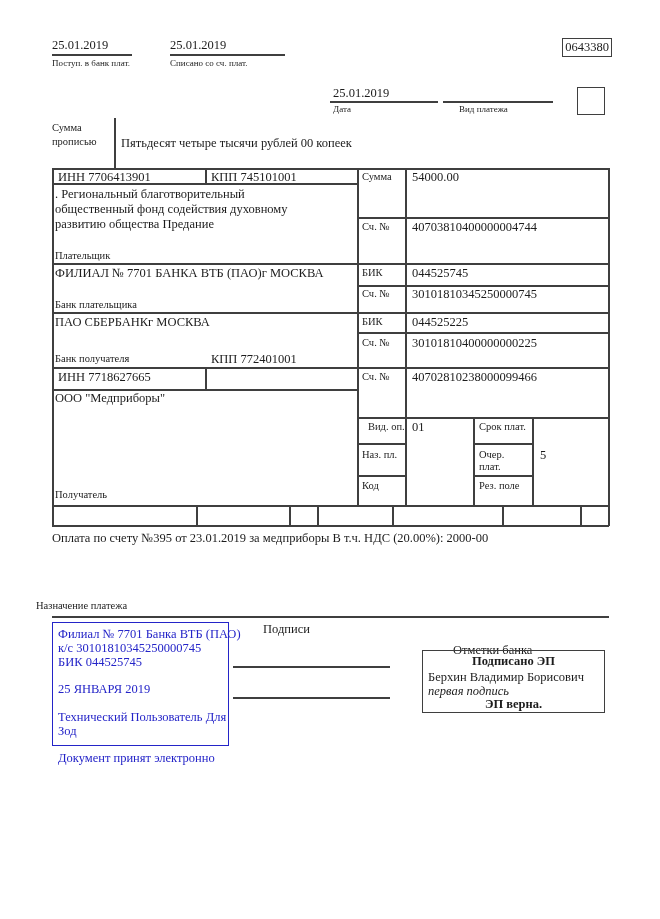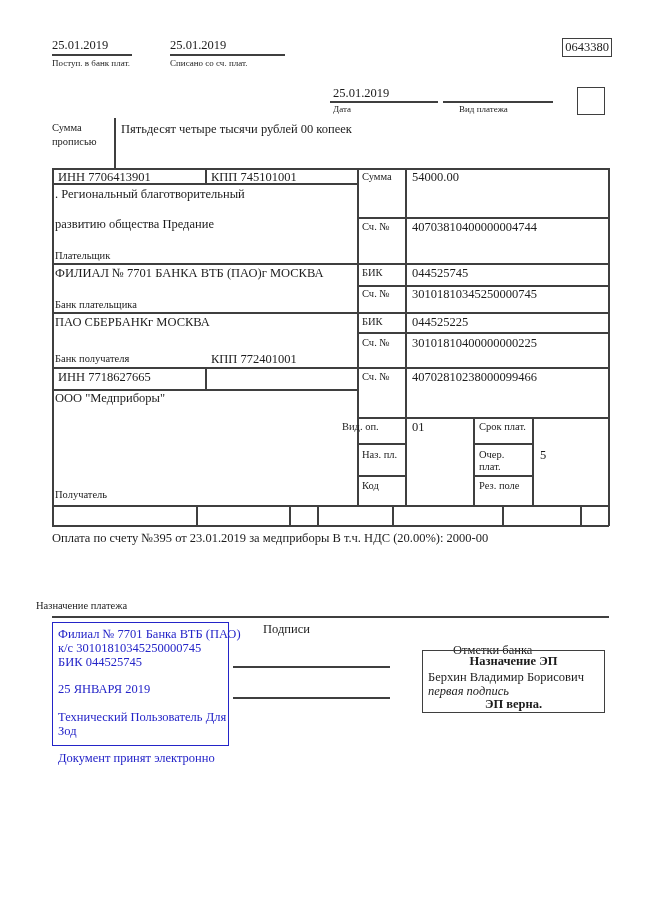--- a/index.html
+++ b/index.html
@@ -40,21 +40,21 @@
   <div class="txt s12" style="left:333px;top:86px;">25.01.2019</div>
   <div class="hl" style="left:330px;top:101px;width:108px;"></div>
   <div class="txt s9" style="left:333px;top:104px;">Дата</div>
   <div class="hl" style="left:443px;top:101px;width:110px;"></div>
   <div class="txt s9" style="left:448px;top:104px;margin-left:11px;">Вид платежа</div>
   <div class="box" style="left:577px;top:87px;width:28px;height:28px;"></div>
 
   <div class="txt s10" style="left:52px;top:122px;">Сумма</div>
   <div class="txt s10" style="left:52px;top:136px;">прописью</div>
   <div class="vl" style="left:114px;top:118px;height:50px;"></div>
-  <div class="txt s12" style="left:121px;top:122px;">Пятьдесят четыре тысячи рублей 00 копеек</div>
+  <div class="txt s12" style="left:121px;top:136px;">Пятьдесят четыре тысячи рублей 00 копеек</div>
 
   <div class="hl" style="left:52px;top:168px;width:557px;"></div>
   <div class="hl" style="left:52px;top:183px;width:305px;"></div>
   <div class="hl" style="left:357px;top:217px;width:252px;"></div>
   <div class="hl" style="left:52px;top:263px;width:557px;"></div>
   <div class="hl" style="left:357px;top:285px;width:252px;"></div>
   <div class="hl" style="left:52px;top:312px;width:557px;"></div>
   <div class="hl" style="left:357px;top:332px;width:252px;"></div>
   <div class="hl" style="left:52px;top:367px;width:557px;"></div>
   <div class="hl" style="left:52px;top:389px;width:305px;"></div>
@@ -81,20 +81,21 @@
   <div class="vl" style="left:392px;top:505px;height:21px;"></div>
   <div class="vl" style="left:502px;top:505px;height:21px;"></div>
   <div class="vl" style="left:580px;top:505px;height:21px;"></div>
 
   <div class="txt s12" style="left:58px;top:170px;">ИНН 7706413901</div>
   <div class="txt s12" style="left:211px;top:170px;">КПП 745101001</div>
   <div class="txt s10" style="left:362px;top:171px;">Сумма</div>
   <div class="txt s12" style="left:412px;top:170px;">54000.00</div>
 
   <div class="txt s12" style="left:55px;top:187px;">. Региональный благотворительный</div>
+  <div class="txt s12" style="left:55px;top:202px;">общественный фонд содействия духовному</div>
   <div class="txt s12" style="left:55px;top:217px;">развитию общества Предание</div>
   <div class="txt s10" style="left:55px;top:250px;">Плательщик</div>
   <div class="txt s10" style="left:362px;top:221px;">Сч. №</div>
   <div class="txt s12" style="left:412px;top:220px;">40703810400000004744</div>
 
   <div class="txt s12" style="left:55px;top:266px;">ФИЛИАЛ № 7701 БАНКА ВТБ (ПАО)г МОСКВА</div>
   <div class="txt s10" style="left:362px;top:267px;">БИК</div>
   <div class="txt s12" style="left:412px;top:266px;">044525745</div>
   <div class="txt s10" style="left:362px;top:288px;">Сч. №</div>
   <div class="txt s12" style="left:412px;top:287px;">30101810345250000745</div>
@@ -107,21 +108,21 @@
   <div class="txt s12" style="left:412px;top:336px;">30101810400000000225</div>
   <div class="txt s10" style="left:55px;top:353px;">Банк получателя</div>
 
   <div class="txt s12" style="left:58px;top:370px;">ИНН 7718627665</div>
   <div class="txt s12" style="left:211px;top:352px;">КПП 772401001</div>
   <div class="txt s10" style="left:362px;top:371px;">Сч. №</div>
   <div class="txt s12" style="left:412px;top:370px;">40702810238000099466</div>
   <div class="txt s12" style="left:55px;top:391px;">ООО "Медприборы"</div>
   <div class="txt s10" style="left:55px;top:489px;">Получатель</div>
 
-  <div class="txt s10" style="left:342px;top:421px;">Вид. оп.</div>
+  <div class="txt s10" style="left:368px;top:421px;">Вид. оп.</div>
   <div class="txt s12" style="left:412px;top:420px;">01</div>
   <div class="txt s10 wrap" style="left:479px;top:421px;width:48px;">Срок плат.</div>
   <div class="txt s10" style="left:362px;top:449px;">Наз. пл.</div>
   <div class="txt s10 wrap" style="left:479px;top:449px;width:48px;">Очер. плат.</div>
   <div class="txt s12" style="left:540px;top:448px;">5</div>
   <div class="txt s10" style="left:362px;top:480px;">Код</div>
   <div class="txt s10" style="left:479px;top:480px;">Рез. поле</div>
 
   <div class="txt s12" style="left:52px;top:531px;">Оплата по счету №395 от 23.01.2019 за медприборы В т.ч. НДС (20.00%): 2000-00</div>
   <div class="txt s10" style="left:36px;top:600px;font-family:Liberation Serif, serif;">Назначение платежа</div>
@@ -136,19 +137,19 @@
     <div class="txt s12 blue" style="left:5px;top:101px;">Зод</div>
     <div class="txt s12 blue" style="left:5px;top:104px;margin-top:24px;">Документ принят электронно</div>
   </div>
 
   <div class="txt s12" style="left:263px;top:622px;">Подписи</div>
   <div class="hl" style="left:233px;top:666px;width:157px;"></div>
   <div class="hl" style="left:233px;top:697px;width:157px;"></div>
 
   <div class="txt s12" style="left:453px;top:643px;">Отметки банка</div>
   <div class="box" style="left:422px;top:650px;width:183px;height:63px;">
-    <div class="txt s12 b ctr" style="position:absolute;left:0;right:0;top:3px;">Назначение ЭП</div>
+    <div class="txt s12 b ctr" style="position:absolute;left:0;right:0;top:3px;">Подписано ЭП</div>
     <div class="txt s12" style="left:5px;top:19px;">Берхин Владимир Борисович</div>
     <div class="txt s12 i" style="left:5px;top:33px;">первая подпись</div>
     <div class="txt s12 b ctr" style="position:absolute;left:0;right:0;top:46px;">ЭП верна.</div>
   </div>
 
 </div>
 
 </body></html>

